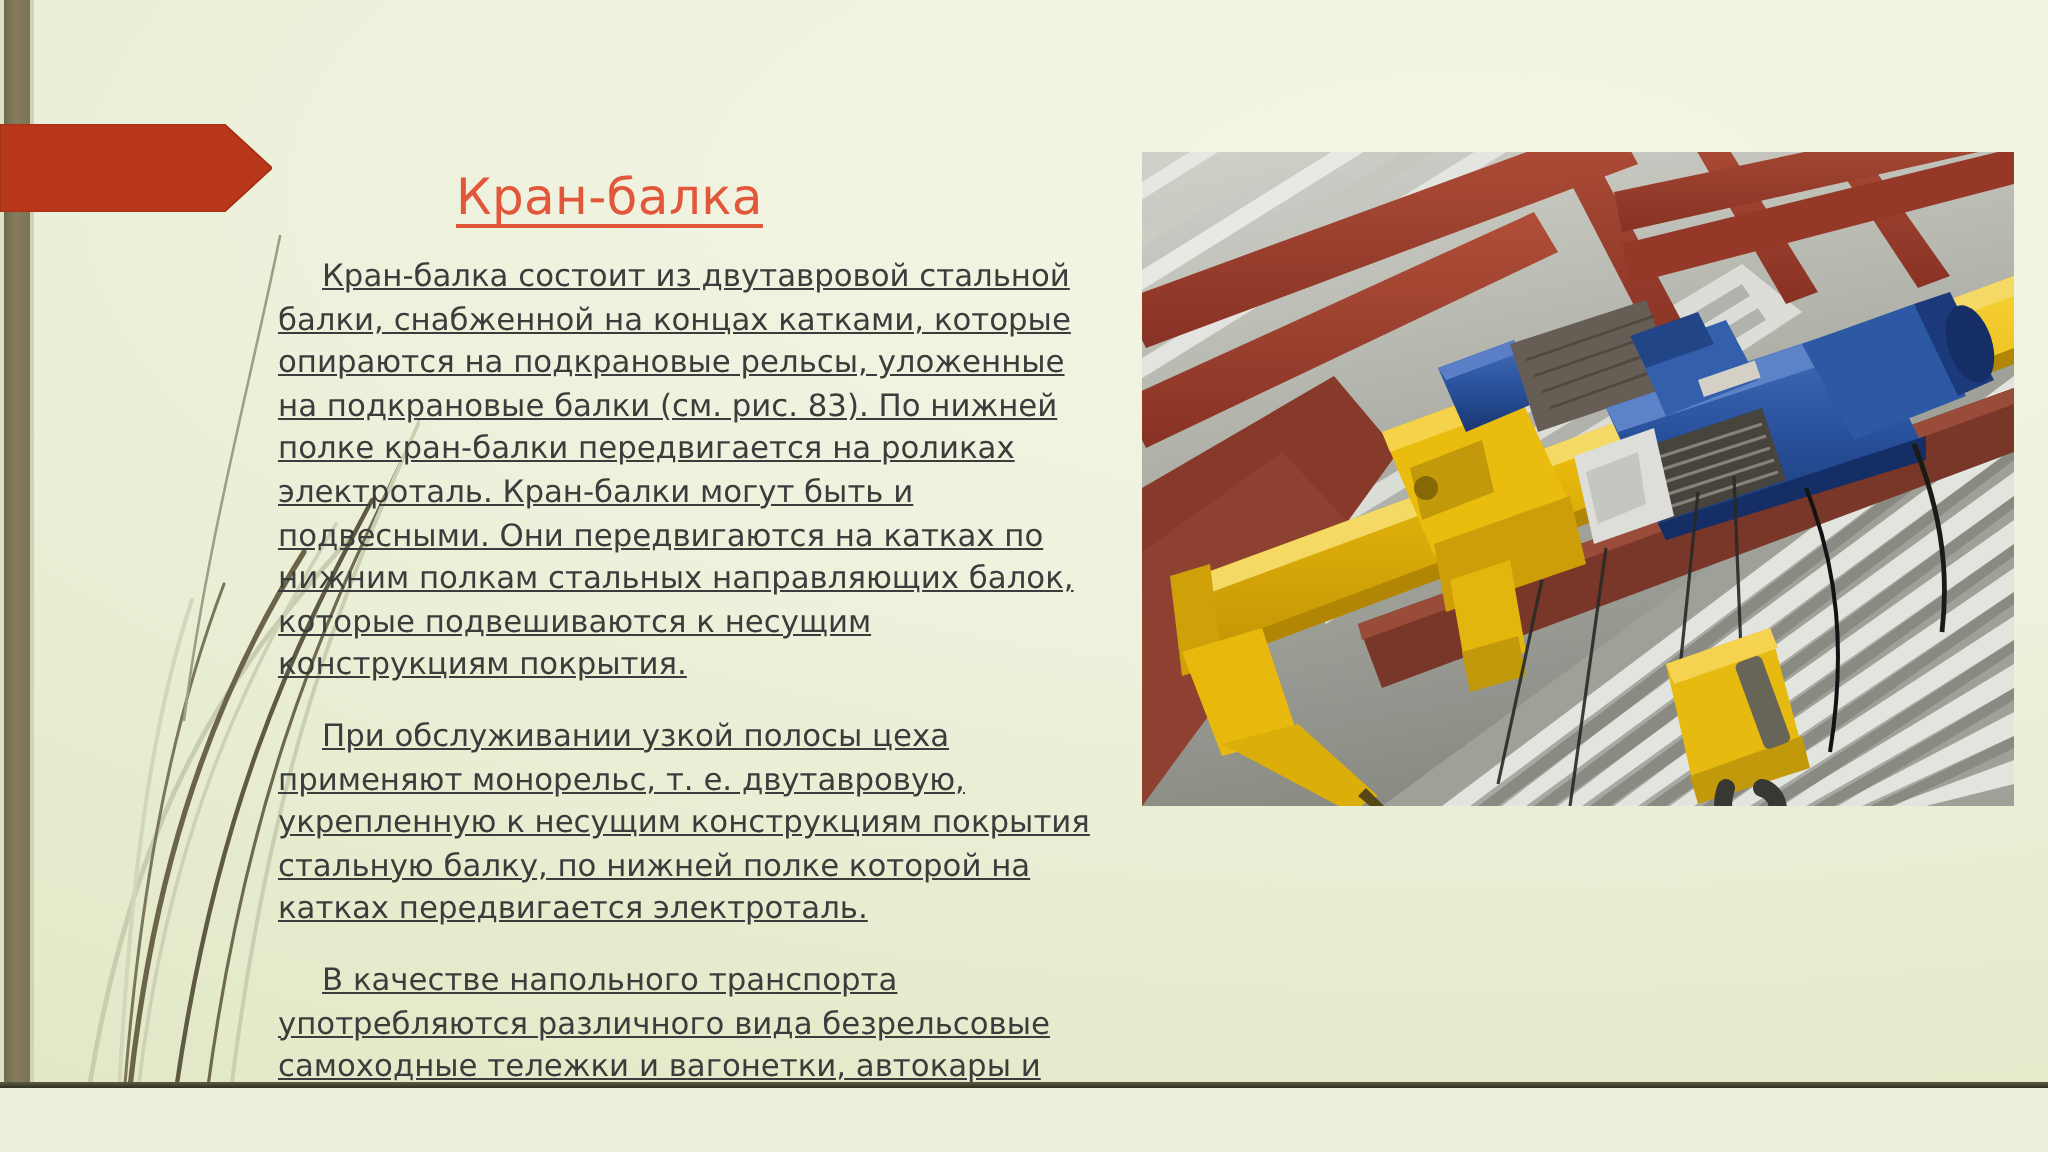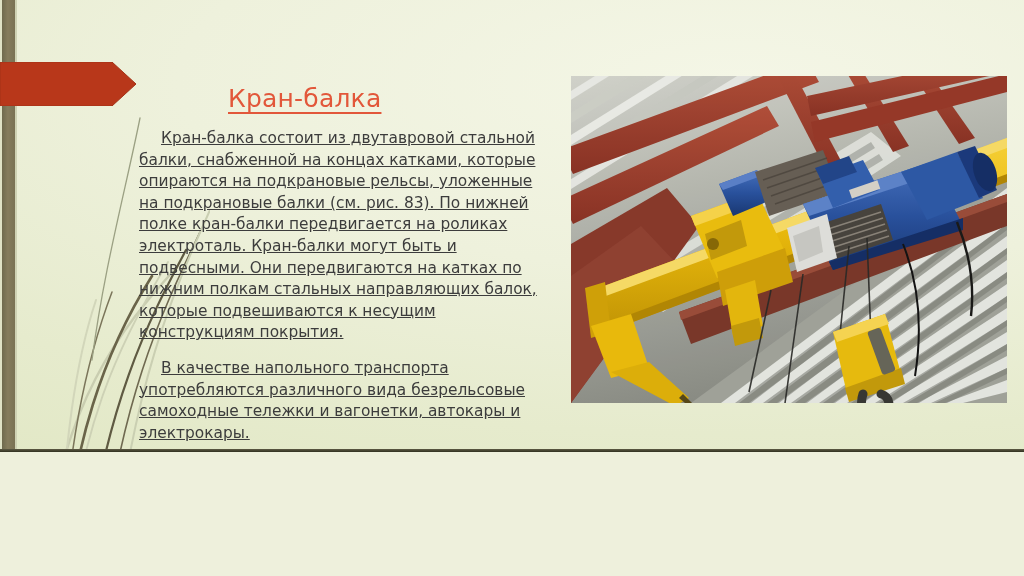--- a/index.html
+++ b/index.html
@@ -2,21 +2,21 @@
 <html><head>
 <meta charset="utf-8">
 <style>
   html,body{margin:0;padding:0;}
   body{
     width:1024px;height:576px;overflow:hidden;
     font-family:"DejaVu Sans", sans-serif;
     background:#eef0dc;
   }
   .slide{
-    position:relative;width:1024px;height:452px;overflow:hidden;
+    position:relative;width:1024px;height:544px;overflow:hidden;
     background:
       radial-gradient(130% 100% at 72% 18%, #f4f6e6 0%, #eef1dc 42%, #e6ebcd 78%, #e2e8c6 100%);
   }
   
   .bottom-rule{
     position:absolute;left:0;right:0;bottom:0;height:3px;
     background:linear-gradient(#5d5a44,#30301f);
   }
   
   .left-deco{
@@ -90,20 +90,21 @@
 
   <svg class="arrow-banner" viewBox="0 0 136 44" preserveAspectRatio="none">
     <path d="M0 0 H112 L136 22 L112 44 H0 Z" fill="#b8371a"></path>
     <path d="M0 0 H112 L136 22 L112 44 H0 Z" fill="none" stroke="#a33217" stroke-width="1"></path>
   </svg>
 
   <div class="title">Кран-балка</div>
 
   <div class="body-copy">
     <p>Кран-балка состоит из двутавровой стальной балки, снабженной на концах катками, которые опираются на подкрановые рельсы, уложенные на подкрановые балки (см. рис. 83). По нижней полке кран-балки передвигается на роликах электроталь. Кран-балки могут быть и подвесными. Они передвигаются на катках по нижним полкам стальных направляющих балок, которые подвешиваются к несущим конструкциям покрытия.</p>
+    <p>При обслуживании узкой полосы цеха применяют монорельс, т. е. двутавровую, укрепленную к несущим конструкциям покрытия стальную балку, по нижней полке которой на катках передвигается электроталь.</p>
     <p>В качестве напольного транспорта употребляются различного вида безрельсовые самоходные тележки и вагонетки, автокары и электрокары.</p>
   </div>
 
   <div class="photo">
     <svg viewBox="0 0 436 327" preserveAspectRatio="none">
       <defs>
         <linearGradient id="roofg" x1="0" y1="0" x2="0.25" y2="1">
           <stop offset="0" stop-color="#d9dad2"></stop>
           <stop offset="0.5" stop-color="#b4b6ad"></stop>
           <stop offset="1" stop-color="#8f9189"></stop>

